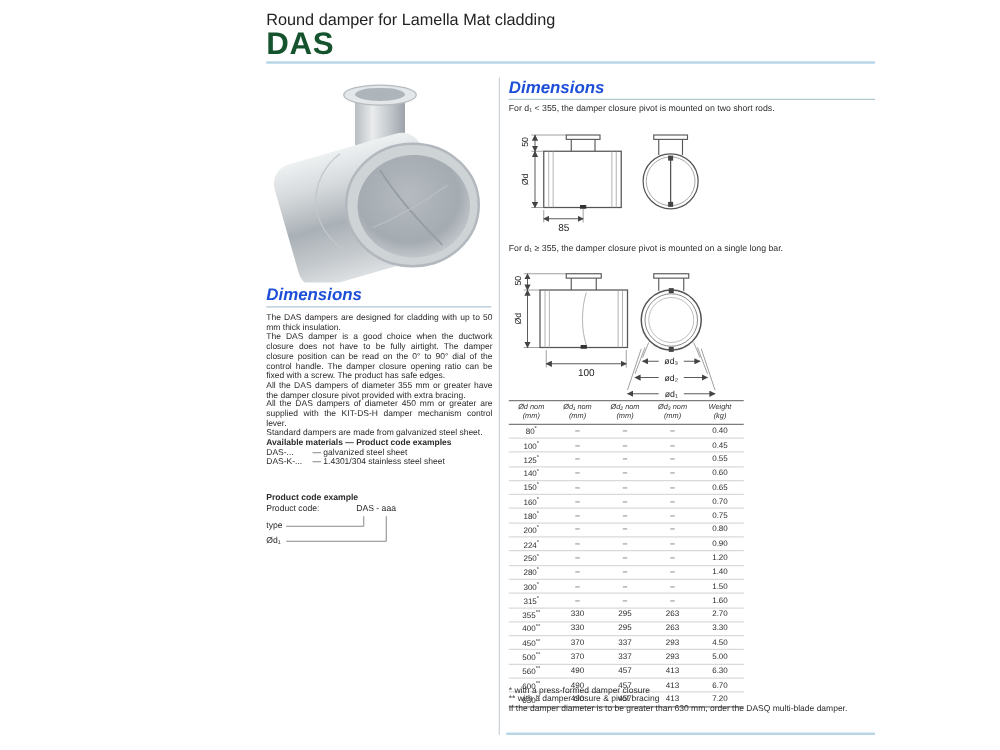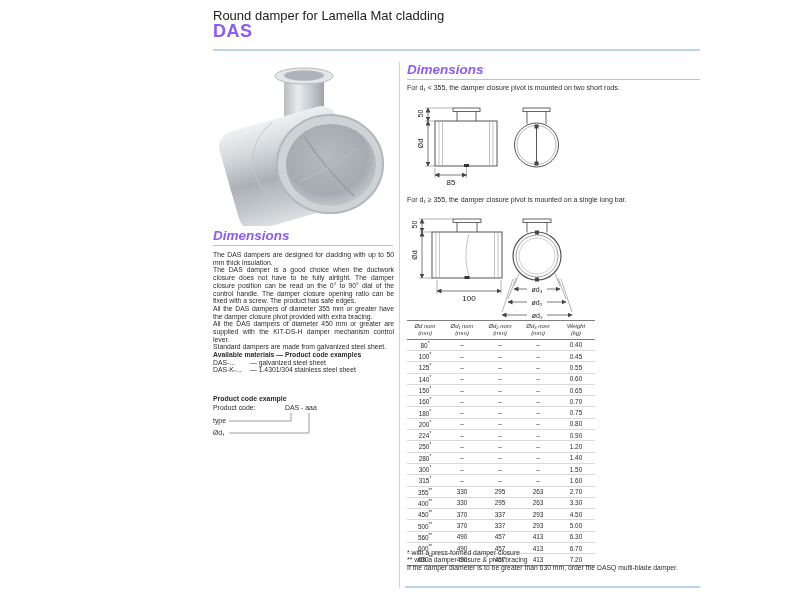--- a/index.html
+++ b/index.html
@@ -1,24 +1,24 @@
 <!DOCTYPE html>
 <html><head>
 <meta charset="utf-8">
 <style>
   html,body{margin:0;padding:0;background:#fff;}
   .page{position:relative;width:800px;height:600px;background:#ffffff;
         font-family:"Liberation Sans",sans-serif;color:#2b2b2b;overflow:hidden;}
   .abs{position:absolute;}
   .doc-title{left:213px;top:8px;font-size:13px;color:#222;}
-  .doc-code{left:213px;top:21px;font-size:18px;font-weight:bold;letter-spacing:.5px;color:#8b5cf6;}
+  .doc-code{left:213px;top:21px;font-size:25px;font-weight:bold;letter-spacing:.5px;color:#14532d;}
   .rule-top{left:213px;top:49px;width:487px;height:2px;background:#b9d6e9;}
   .rule-bottom{left:405px;top:586px;width:295px;height:2px;background:#b9d6e9;}
   .v-divider{left:399px;top:62px;width:1px;height:526px;background:#ccd4da;}
-  .sec-head{font-style:italic;font-weight:bold;font-size:13.5px;color:#8b5cf6;}
+  .sec-head{font-style:italic;font-weight:bold;font-size:13.5px;color:#1d4ed8;}
   .head-rule{height:1px;background:#b3c6d2;}
   #desc-head{left:213px;top:228px;}
   #desc-rule{left:213px;top:245px;width:180px;}
   #desc-text{left:213px;top:251px;width:181px;font-size:6.8px;line-height:7.7px;text-align:justify;}
   #materials{left:213px;top:351px;width:181px;font-size:6.8px;line-height:7.6px;}
   #materials .mat-head{font-weight:bold;}
   .mat-row{display:flex;}
   .mat-code{width:37px;flex:0 0 37px;}
   #pce-head{left:213px;top:395px;font-size:6.9px;font-weight:bold;}
   #pce-row{left:213px;top:404px;width:181px;font-size:6.9px;}

